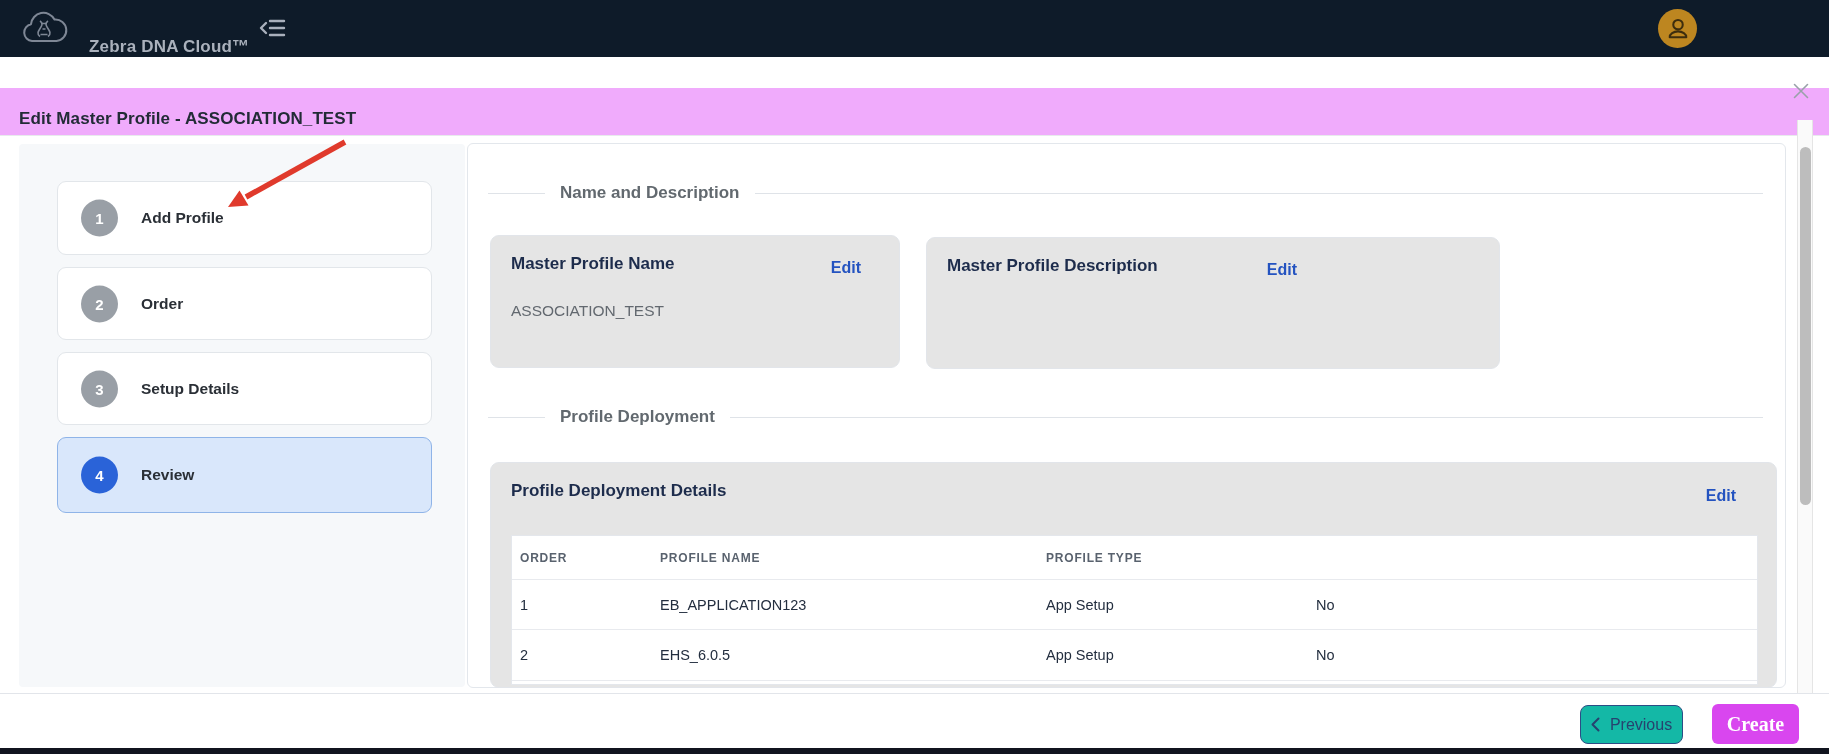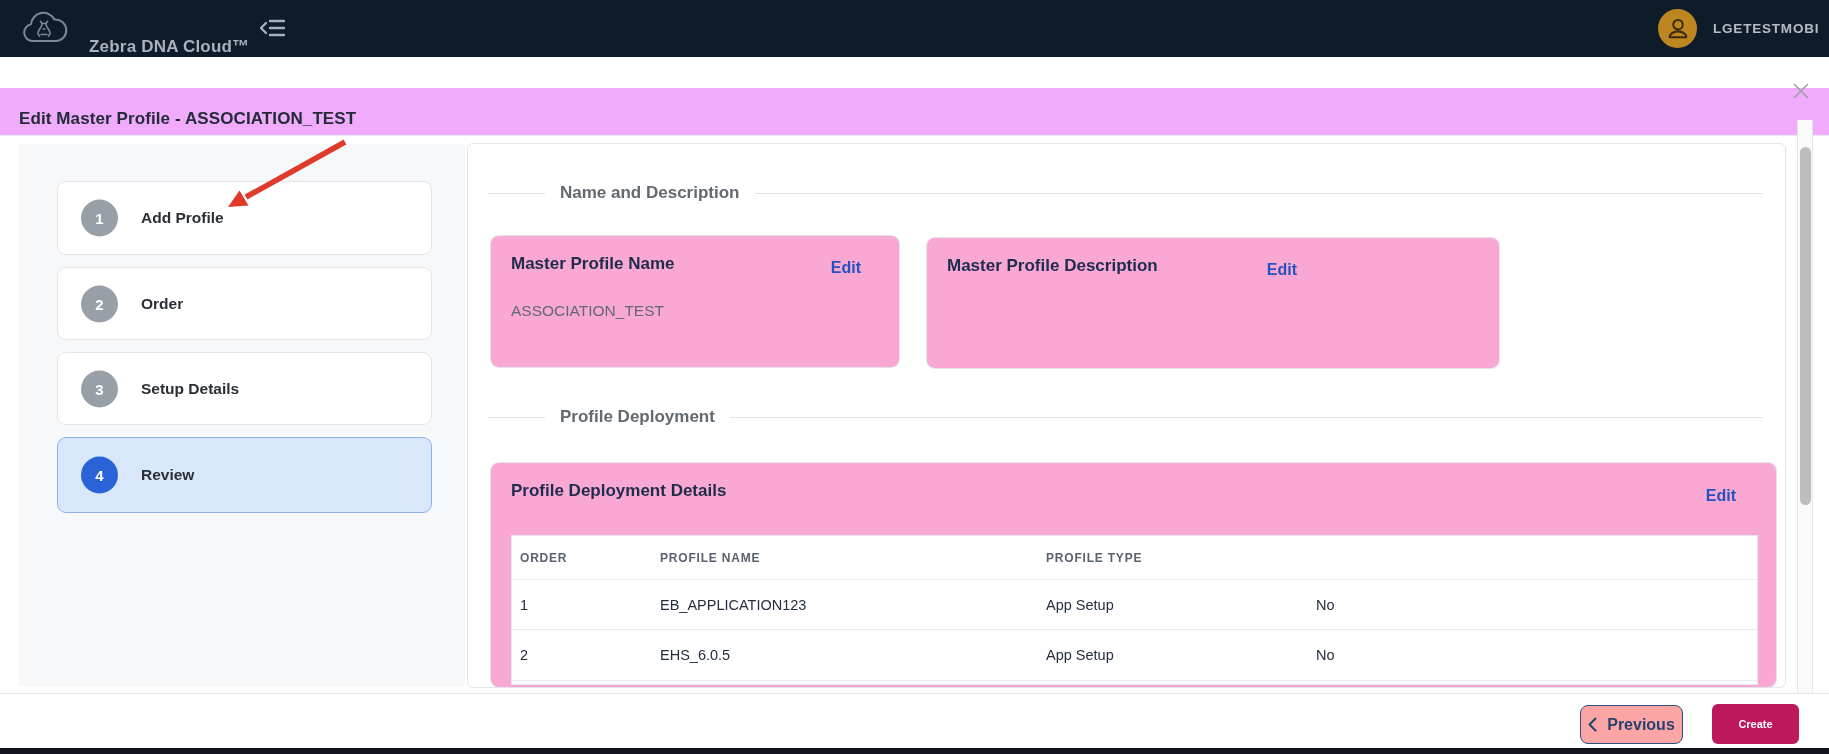--- a/index.html
+++ b/index.html
@@ -44,21 +44,21 @@
   
   #main-panel { left:467px; top:143px; width:1319px; height:545px; background:#ffffff;
                 border:1px solid #e3e7ec; border-radius:6px; }
 
   .section-header { position:absolute; left:488px; width:1275px; height:20px;
                     display:flex; align-items:center; }
   .section-header .line-l { width:57px; height:0; border-top:1px solid #dfe3e8; margin-right:15px; }
   .section-header .line-r { flex:1; height:0; border-top:1px solid #dfe3e8; margin-left:15px; }
   .section-header .stitle { color:#62696f; font-size:17px; font-weight:600; white-space:nowrap; }
 
-  .info-card { position:absolute; background:#f9a8d4; border:1px solid #e2e5ea; border-radius:9px; }
+  .info-card { position:absolute; background:#e5e5e5; border:1px solid #e2e5ea; border-radius:9px; }
   .card-title { position:absolute; left:20px; top:18px; color:#1d2c4c; font-size:17px; font-weight:bold; }
   .edit-link { position:absolute; color:#2453c0; font-size:16px; font-weight:bold; cursor:pointer;margin-left:44px; }
   .card-value { position:absolute; left:20px; top:66px; color:#62686f; font-size:15.5px; }
 
   
   #deploy-card { left:490px; top:462px; width:1287px; height:226px; }
   #deploy-table { position:absolute; left:20px; top:72px; width:1247px; height:150px;
                   border:1px solid #e4e7ec; overflow:hidden; background:#fff; }
   .trow { display:grid; grid-template-columns:140px 386px 270px auto; align-items:center;
           padding-left:8px; }
@@ -68,27 +68,27 @@
 
   
   #scrollbar-track { left:1797px; top:120px; width:16px; height:573px; background:#fafafa;
                      border-left:1px solid #e5e5e5; border-right:1px solid #e5e5e5; }
   #scrollbar-thumb { left:1799.5px; top:147px; width:11px; height:358px; background:#bdbdbd;
                      border-radius:6px; cursor:pointer; }
 
   
   #footer { left:0; top:693px; width:1829px; height:55px; background:#ffffff;
             border-top:1px solid #e2e5ea; }
-  #prev-btn { position:absolute; left:1580px; top:11px; width:103px; height:39px; background:#fca5a5;
+  #prev-btn { position:absolute; left:1580px; top:11px; width:103px; height:39px; background:#14b8a6;
               border:1.5px solid #2c4d85; border-radius:8px; color:#27426f; font-size:16px;
-              font-weight:bold; display:flex; align-items:center; justify-content:center; gap:10px;
+              font-weight:normal; display:flex; align-items:center; justify-content:center; gap:10px;
               cursor:pointer; }
-  #create-btn { position:absolute; left:1712px; top:10px; width:87px; height:40px; background:#be185d;
-                border:none; border-radius:6px; color:#ffffff; font-size:11px; font-weight:bold;
-                display:flex; align-items:center; justify-content:center; cursor:pointer; }
+  #create-btn { position:absolute; left:1712px; top:10px; width:87px; height:40px; background:#d946ef;
+                border:none; border-radius:6px; color:#ffffff; font-size:20px; font-weight:bold;
+                display:flex; align-items:center; justify-content:center; cursor:pointer;font-family:Liberation Serif, serif; }
   #bottom-strip { left:0; top:748px; width:1829px; height:6px; background:#11141f; }
 </style>
 </head>
 <body>
 
 <div class="abs" id="topbar">
   <svg id="cloud-logo" width="48" height="42" viewBox="0 0 48 42">
     <path d="M12 33 A8.5 8.5 0 0 1 11 16.2 A12.5 12.5 0 0 1 34.5 11.5 A9 9 0 0 1 36.5 33 Z" fill="none" stroke="#7e8795" stroke-width="2" stroke-linejoin="round"></path>
     <path d="M20 13 C27 17.5 13 23.5 20 28.5 M28 13 C21 17.5 35 23.5 28 28.5" fill="none" stroke="#7e8795" stroke-width="1.6"></path>
     <path d="M21 15.5 h6 M20.5 26.5 h7 M22.5 21 h3" stroke="#7e8795" stroke-width="1.4"></path>
@@ -97,21 +97,20 @@
   <svg id="collapse-icon" width="30" height="26" viewBox="0 0 30 26">
     <path d="M12 6 H26 M12 13 H26 M12 20 H26" stroke="#a9b0bc" stroke-width="2.4" stroke-linecap="round"></path>
     <path d="M8 8 L3 13 L8 18" fill="none" stroke="#a9b0bc" stroke-width="2.4" stroke-linecap="round" stroke-linejoin="round"></path>
   </svg>
   <div id="avatar">
     <svg width="30" height="30" viewBox="0 0 38 38">
       <circle cx="19" cy="13.5" r="6" fill="none" stroke="#3d2d0e" stroke-width="2.6"></circle>
       <path d="M8.5 29.5 a10.5 7.5 0 0 1 21 0 Z" fill="none" stroke="#3d2d0e" stroke-width="2.6" stroke-linejoin="round"></path>
     </svg>
   </div>
-  <div id="user-name">LGETESTMOBI</div>
 </div>
 
 <div class="abs" id="dialog-header">
   <div id="dialog-title">Edit Master Profile - ASSOCIATION_TEST</div>
 </div>
 <div class="abs" id="close-btn">
   <svg width="16" height="16" viewBox="0 0 16 16">
     <path d="M1.5 1.5 L14.5 14.5 M14.5 1.5 L1.5 14.5" stroke="#99a1a9" stroke-width="1.6" stroke-linecap="round"></path>
   </svg>
 </div>

